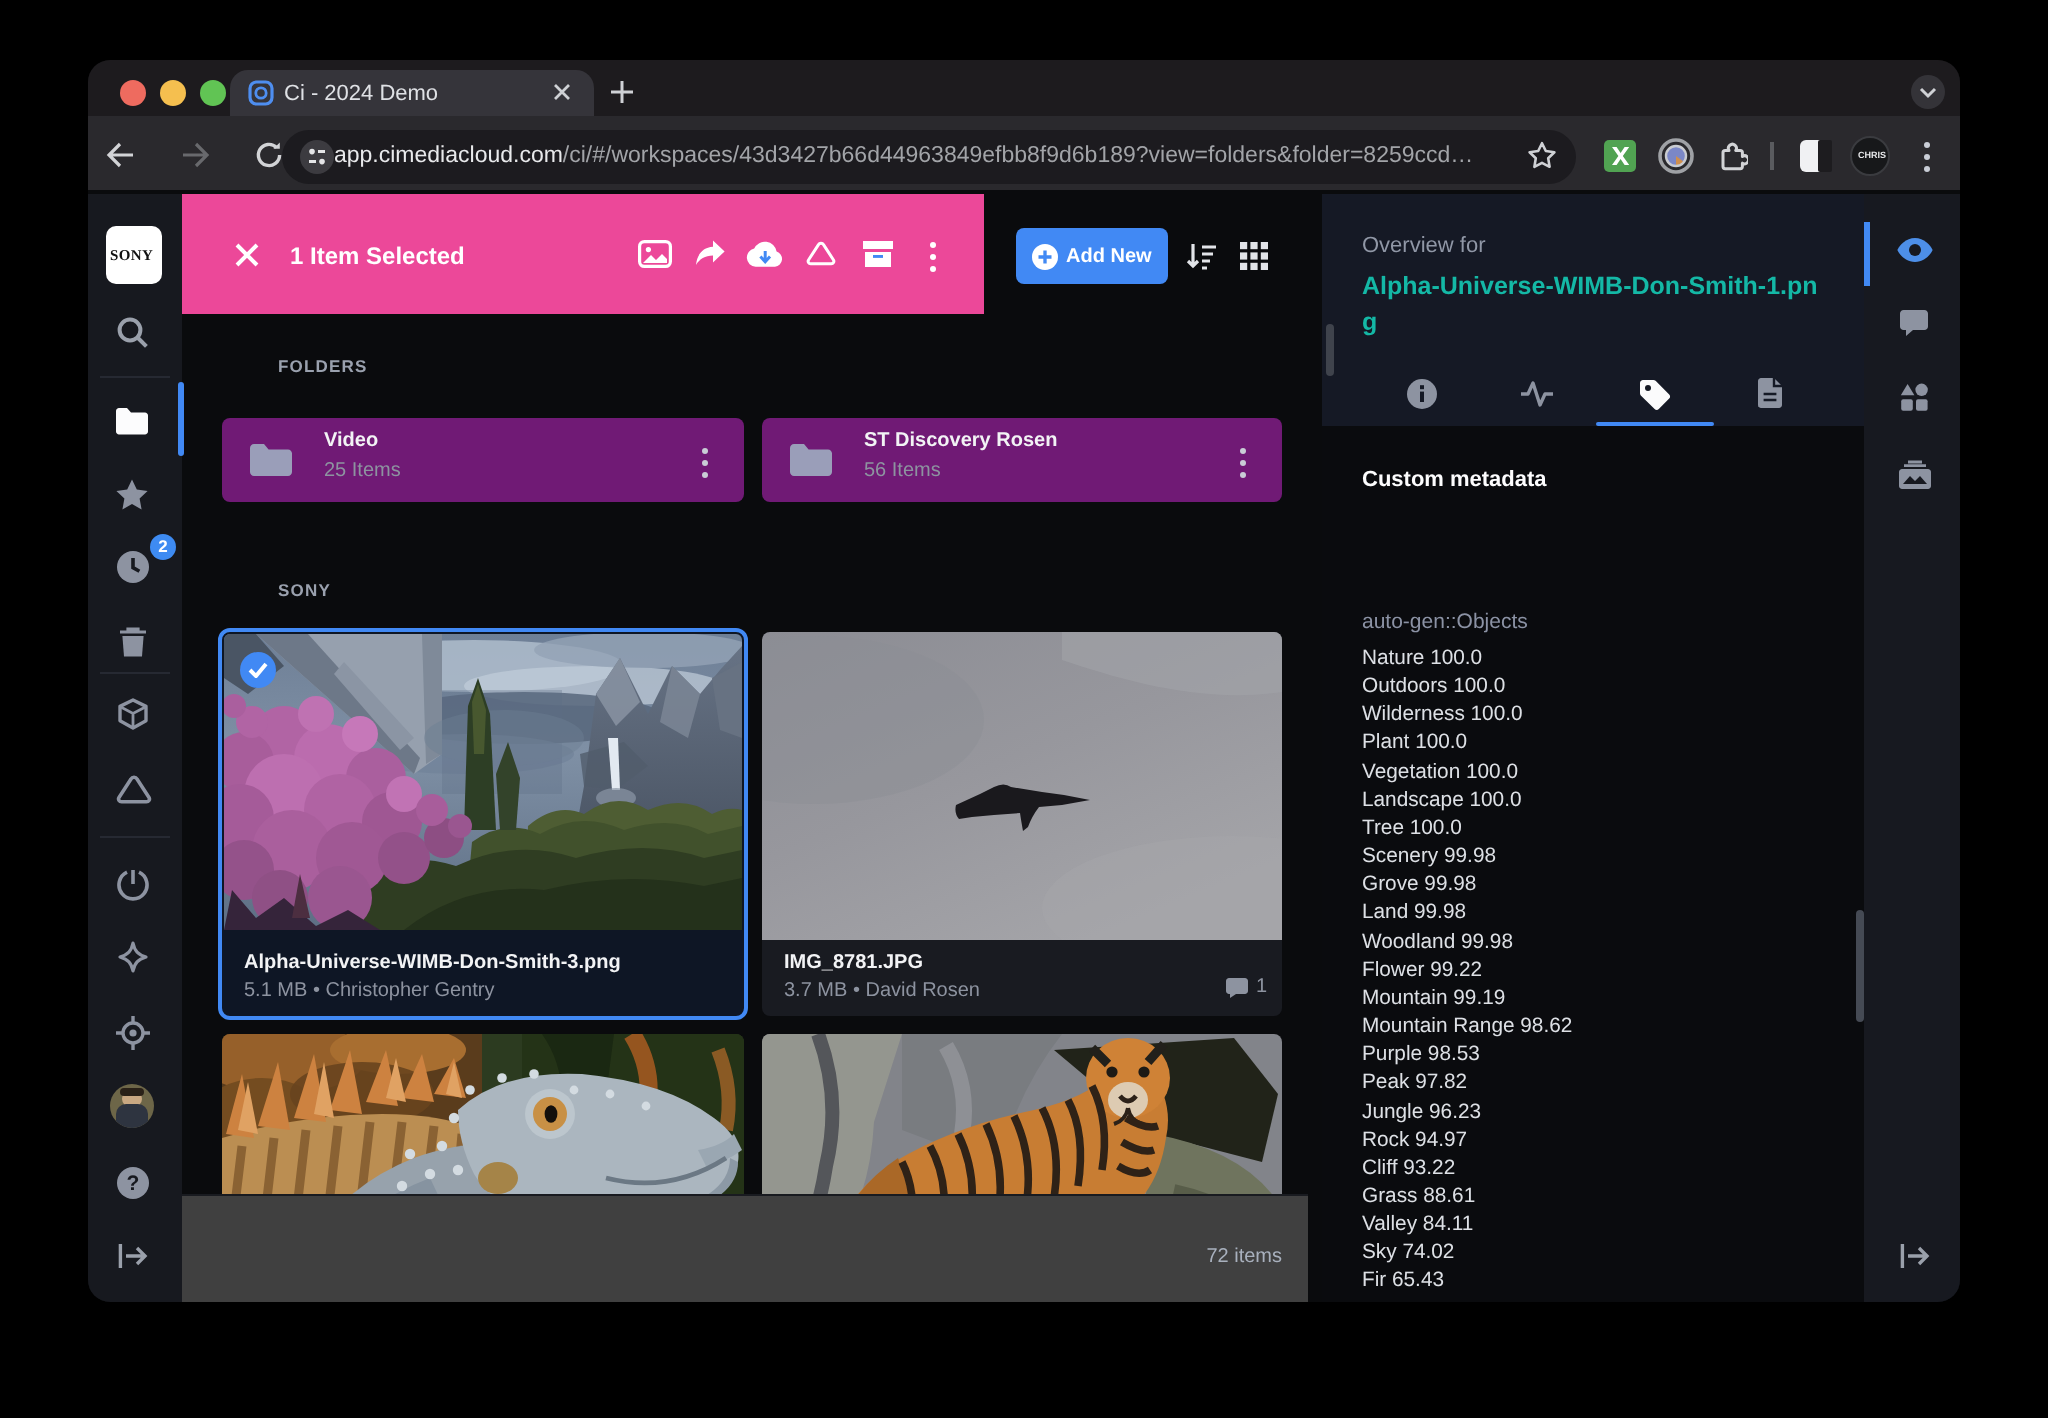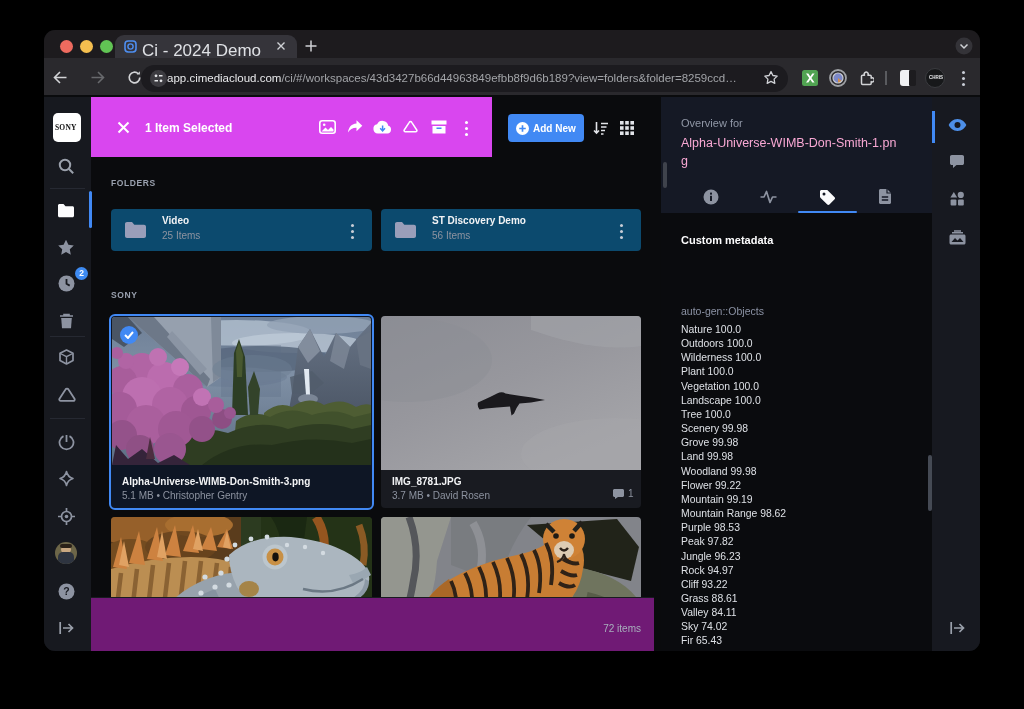--- a/index.html
+++ b/index.html
@@ -6,49 +6,49 @@
   #stage{position:relative;width:1024px;height:709px;background:#000;overflow:hidden;}
   .abs{position:absolute;}
   #win{position:absolute;left:44px;top:30px;width:936px;height:621px;border-radius:11px;overflow:hidden;background:#0a0b0d;}
   #tabstrip{position:absolute;left:0;top:0;width:936px;height:28px;background:#1d1b1e;}
   .tl{position:absolute;top:10px;width:13px;height:13px;border-radius:50%;}
   #tab{position:absolute;left:71px;top:5px;width:182px;height:23px;background:#35343a;border-radius:9px 9px 0 0;}
   #urlrow{position:absolute;left:0;top:28px;width:936px;height:37px;background:#2a292d;}
   #pill{position:absolute;left:97px;top:35px;width:647px;height:27px;border-radius:14px;background:#1c1b1f;overflow:hidden;text-decoration:underline;}
   #app{position:absolute;left:0;top:67px;width:936px;height:554px;background:#0a0b0d;}
   #sidebar{position:absolute;left:0;top:0;width:47px;height:554px;background:#17191f;}
-  #bluebar{position:absolute;left:47px;top:0;width:401px;height:60px;background:#d946ef;}
+  #bluebar{position:absolute;left:47px;top:0;width:401px;height:60px;background:#ec4899;}
   #rpanel{position:absolute;left:617px;top:0;width:271px;height:554px;background:#0a0b0e;}
   #rpanelhead{position:absolute;left:0;top:0;width:271px;height:116px;background:#151925;}
   #rrail{position:absolute;left:888px;top:0;width:48px;height:554px;background:#171920;}
   .ico{position:absolute;}
   svg{display:block;}
   .txt{position:absolute;white-space:nowrap;}
-  .card{position:absolute;background:#0c4a6e;border-radius:4px;}
+  .card{position:absolute;background:#701a75;border-radius:4px;}
   .fcap{font-size:10px;font-weight:bold;color:#f2f3f5;}
   .fsub{font-size:10px;color:#8d93a0;}
   .kebab{position:absolute;width:3px;}
   .kebab i{display:block;width:3px;height:3px;border-radius:50%;background:#c9cdd6;margin-bottom:3px;}
-  .seclbl{position:absolute;font-size:8.5px;font-weight:bold;color:#9aa1ae;letter-spacing:.6px;}
+  .seclbl{position:absolute;font-size:8.5px;font-weight:bold;color:#9aa1ae;letter-spacing:.6px;margin-left:28px;}
   .sep{position:absolute;left:6px;width:35px;height:1px;background:#262932;}
   .metaitem{font-size:10.4px;color:#dde0e5;line-height:14.15px;}
 </style></head>
 <body>
 <div id="stage">
  <div id="win">
   <div id="tabstrip"></div>
   <div class="tl" style="left:16px;background:#ee6b5f;"></div>
   <div class="tl" style="left:36px;background:#f5bf4f;"></div>
   <div class="tl" style="left:56px;background:#61c454;"></div>
   <div id="tab">
     <svg class="ico" style="left:9px;top:5px" width="13" height="13" viewBox="0 0 13 13">
           <rect x="1" y="1" width="11" height="11" rx="3.2" fill="none" stroke="#4e8ef0" stroke-width="1.6"></rect>
           <circle cx="6.5" cy="6.5" r="2.6" fill="none" stroke="#4e8ef0" stroke-width="1.4"></circle>
         </svg>
-    <div class="txt" style="left:27px;top:6px;font-size:17px;color:#dfe1e5;">Ci - 2024 Demo</div>
+    <div class="txt" style="left:27px;top:6px;font-size:11px;color:#dfe1e5;">Ci - 2024 Demo</div>
     <svg class="ico" style="left:161px;top:6px" width="10" height="10" viewBox="0 0 10 10">
           <path d="M1.5 1.5l7 7M8.5 1.5l-7 7" stroke="#cfd1d5" stroke-width="1.4"></path>
         </svg>
   </div>
   <svg class="ico" style="left:261px;top:10px" width="12" height="12" viewBox="0 0 12 12">
         <path d="M6 0.5v11M0.5 6h11" stroke="#cfd1d5" stroke-width="1.5"></path>
       </svg>
   <svg class="ico" style="left:911px;top:7px" width="18" height="18" viewBox="0 0 18 18">
         <circle cx="9" cy="9" r="8.5" fill="#343338"></circle>
         <path d="M5.5 7.5l3.5 3.5 3.5-3.5" stroke="#cfd1d5" stroke-width="1.5" fill="none"></path>
@@ -228,21 +228,21 @@
      <div class="kebab" style="left:240px;top:15px">
             <i></i>
             <i></i>
             <i></i>
           </div>
    </div>
    <div class="card" style="left:337px;top:112px;width:260px;height:42px;">
      <svg class="ico" style="left:13px;top:12px" width="23" height="18" viewBox="0 0 23 18">
             <path d="M1 3c0-1.1.9-2 2-2h5l2.3 2.7H20c1.1 0 2 .9 2 2V15c0 1.1-.9 2-2 2H3c-1.1 0-2-.9-2-2z" fill="#9a9eb9"></path>
           </svg>
-     <div class="txt fcap" style="left:51px;top:6px;">ST Discovery Demo</div>
+     <div class="txt fcap" style="left:51px;top:6px;">ST Discovery Rosen</div>
      <div class="txt fsub" style="left:51px;top:21px;">56 Items</div>
      <div class="kebab" style="left:239px;top:15px">
             <i></i>
             <i></i>
             <i></i>
           </div>
    </div>
    <div class="seclbl" style="left:67px;top:193px;">SONY</div>
 
    <div class="abs" style="left:65px;top:217px;width:265px;height:196px;border:2px solid #4189f4;border-radius:6px;background:#0e1625;">
@@ -449,27 +449,27 @@
          <path d="M198 48 Q208 54 214 52"></path>
          <path d="M196 60 Q206 66 212 64"></path>
          <path d="M194 72 Q204 78 210 74"></path>
        </g>
        <path d="M168 94 L174 110 L156 110 L158 96 Z" fill="#b87430"></path>
        <path d="M200 96 L204 110 L188 110 L190 98 Z" fill="#b2702e"></path>
      </g>
           </svg>
    </div>
 
-   <div class="abs" style="left:47px;top:500px;width:563px;height:54px;background:#701a75;border-top:1px solid #191b20;">
+   <div class="abs" style="left:47px;top:500px;width:563px;height:54px;background:#404040;border-top:1px solid #191b20;">
      <div class="txt" style="right:13px;top:25px;font-size:10px;color:#a8b0bd;">72 items</div>
    </div>
    <div id="rpanel">
      <div id="rpanelhead"></div>
      <div class="txt" style="left:20px;top:20px;font-size:11px;color:#9097a6;">Overview for</div>
-     <div class="txt" style="left:20px;top:37px;font-size:12.5px;font-weight:normal;color:#f9a8d4;line-height:18px;">Alpha-Universe-WIMB-Don-Smith-1.pn<br>g</div>
+     <div class="txt" style="left:20px;top:37px;font-size:12.5px;font-weight:bold;color:#14b8a6;line-height:18px;">Alpha-Universe-WIMB-Don-Smith-1.pn<br>g</div>
      <svg class="ico" style="left:42px;top:92px" width="16" height="16" viewBox="0 0 16 16">
             <circle cx="8" cy="8" r="7.5" fill="#8d93a1"></circle>
             <rect x="7" y="6.8" width="2" height="5.2" fill="#151925"></rect>
             <rect x="7" y="3.6" width="2" height="2" fill="#151925"></rect>
           </svg>
      <svg class="ico" style="left:99px;top:93px" width="17" height="14" viewBox="0 0 17 14">
             <path d="M0.5 7h3.5L6.5 1.5 10 12.5 12.5 7h4" stroke="#8d93a1" stroke-width="1.7" fill="none" stroke-linejoin="round"></path>
           </svg>
      <svg class="ico" style="left:158px;top:92px" width="17" height="17" viewBox="0 0 17 17">
             <path d="M1 2.5C1 1.7 1.7 1 2.5 1h5.2c.4 0 .8.2 1.1.4l6.8 6.8c.6.6.6 1.5 0 2.1l-5.2 5.2c-.6.6-1.5.6-2.1 0L1.4 8.7C1.2 8.4 1 8 1 7.6z" fill="#fbfbfc"></path>

